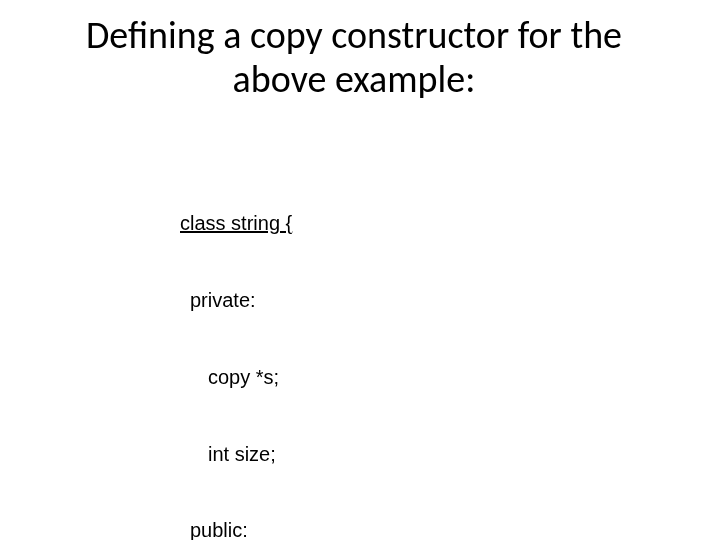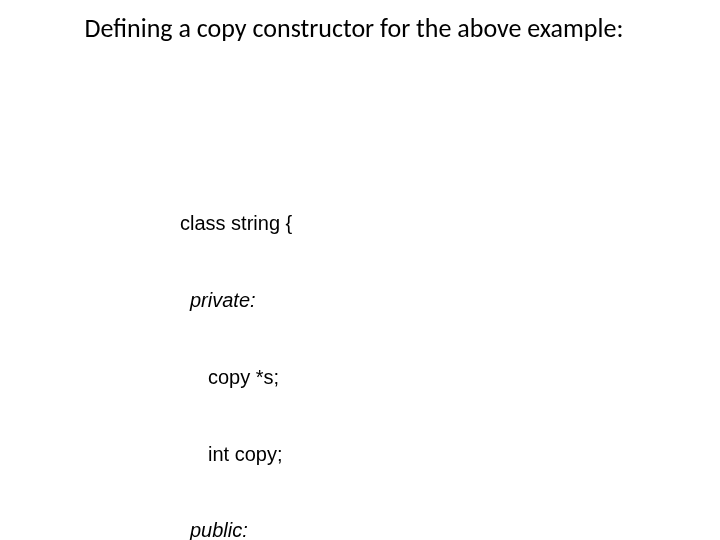--- a/index.html
+++ b/index.html
@@ -11,55 +11,55 @@
     font-family: Calibri, "Segoe UI", Arial, sans-serif;
     color: #000;
   }
   .slide {
     width: 720px;
     height: 540px;
     position: relative;
     box-sizing: border-box;
   }
   .title {
-    font-size: 26px;
+    font-size: 38px;
     line-height: 1.15;
     text-align: center;
     padding-top: 14px;
     padding-left: 40px;
     padding-right: 52px;
     font-weight: 400;
     letter-spacing: 0px;
   }
   .code-block {
     position: absolute;
     top: 160px;
     left: 180px;
     font-family: Arial, "Helvetica Neue", sans-serif;
     font-size: 20px;
     line-height: 1.28;
     white-space: pre;
   }
-  .l0 { padding-left: 0; }
-  .l1 { padding-left: 10px; font-style: italic; }
+  .l0 { padding-left: 0; text-decoration: underline; }
+  .l1 { padding-left: 10px; }
   .l2 { padding-left: 28px; }
   .row { display: block; }
 </style>
 </head>
 <body>
 
 <div class="slide">
 
   <div class="title">Defining a copy constructor for the above example:</div>
 
   <div class="code-block">
     <span class="row l0">class string {</span>
     <span class="row l1">private:</span>
     <span class="row l2">copy *s;</span>
-    <span class="row l2">int copy;</span>
+    <span class="row l2">int size;</span>
     <span class="row l1">public:</span>
     
     
     
     
     
     
   </div>
 
 </div>

